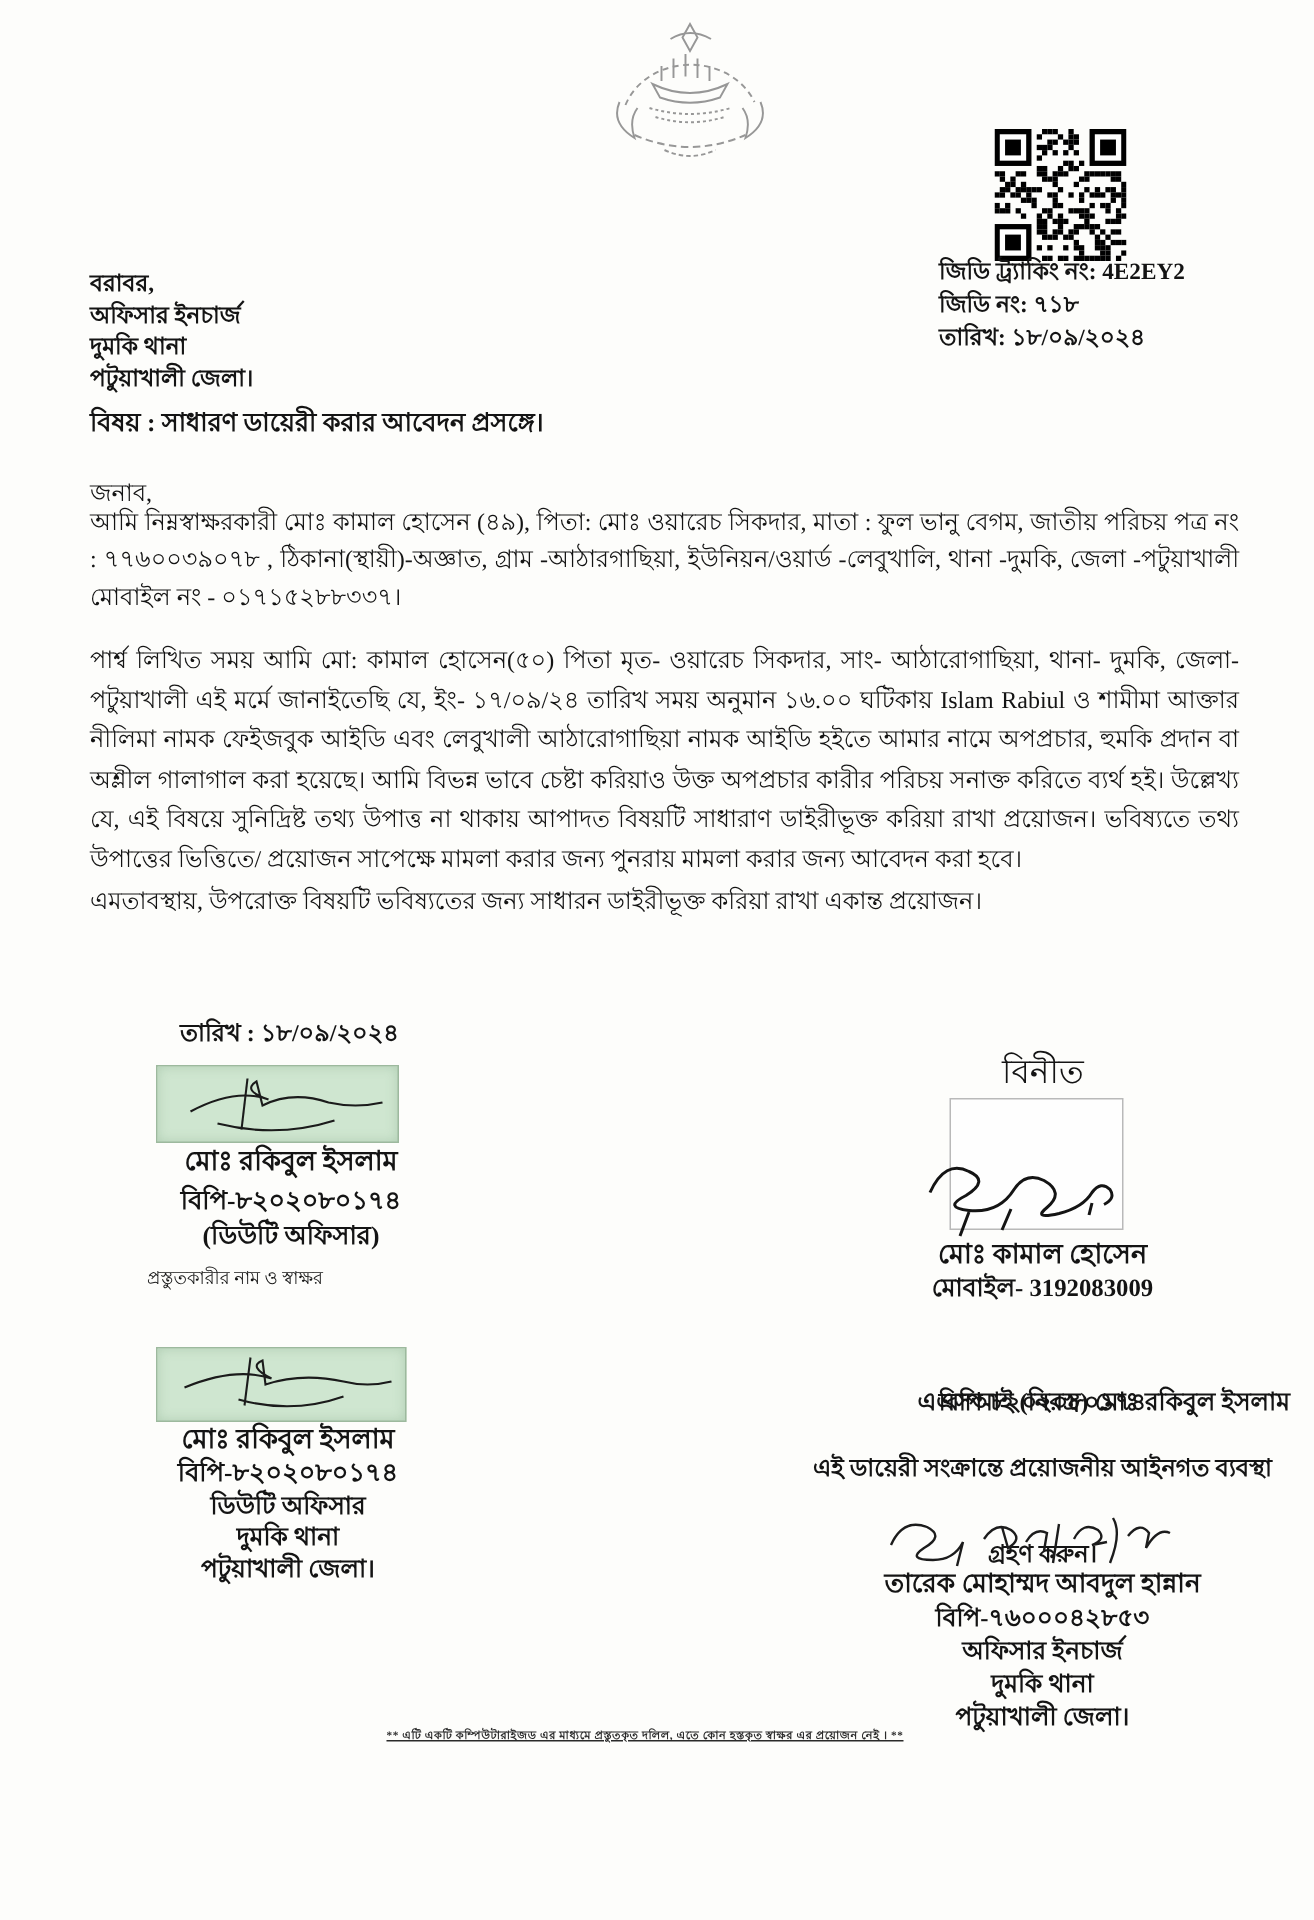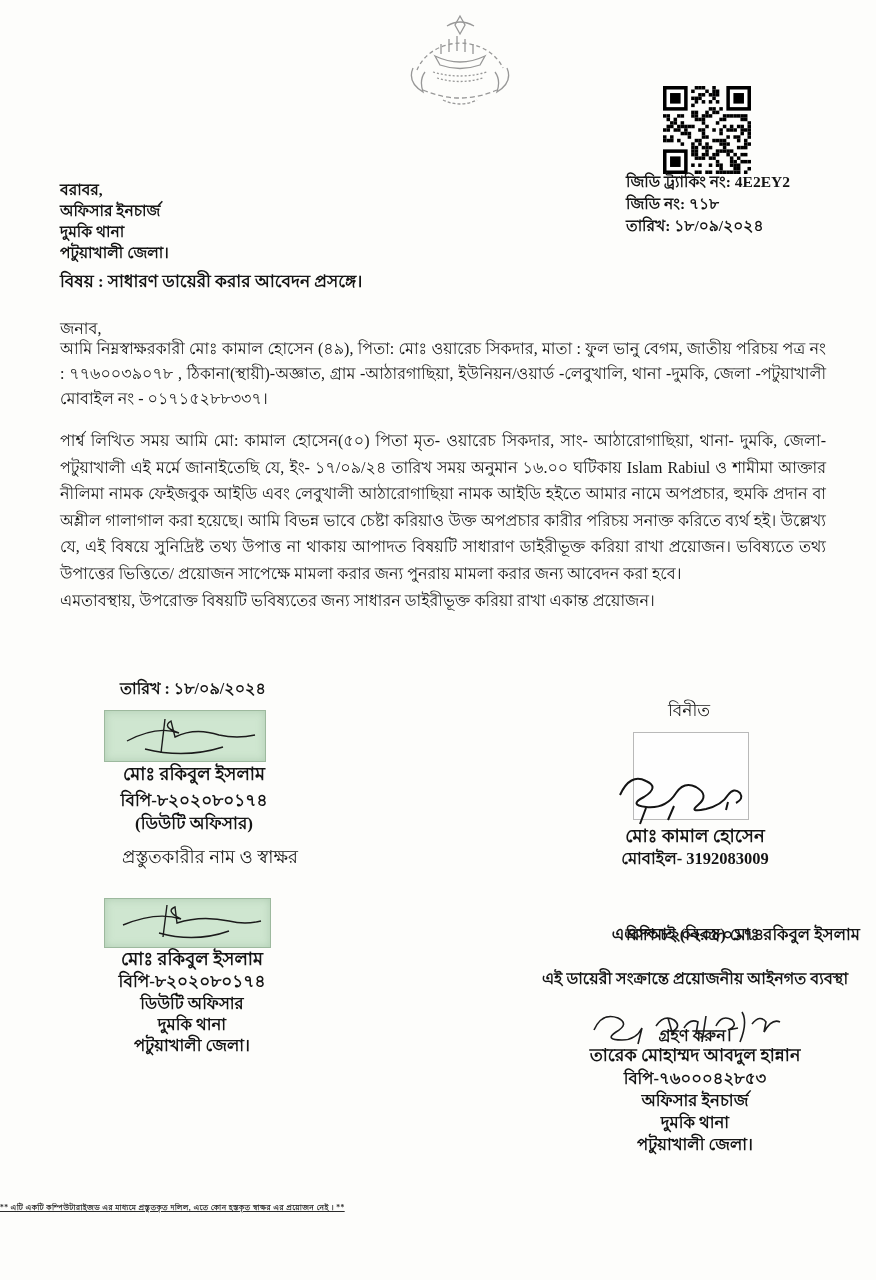--- a/index.html
+++ b/index.html
@@ -286,23 +286,23 @@
       <g fill="none" stroke="#1b1b1b" stroke-width="1.4">
         <path d="M22 30 q30 -16 52 -8 q-18 -6 -8 -12 l4 16 q20 -10 44 -2 q18 4 36 0"></path>
         <path d="M60 8 l-4 34"></path>
         <path d="M40 38 q40 10 78 -2"></path>
       </g>
     </svg>
   </div>
   <div class="abs bn bold" style="left:104px;top:762px;width:180px;font-size:18px;line-height:24px;text-align:center;">মোঃ রকিবুল ইসলাম</div>
   <div class="abs bn bold" style="left:104px;top:787px;width:180px;font-size:17px;text-align:center;">বিপি-৮২০২০৮০১৭৪</div>
   <div class="abs bn bold" style="left:104px;top:810px;width:180px;font-size:17px;text-align:center;">(ডিউটি অফিসার)</div>
-  <div class="abs bn" style="left:98px;top:843px;width:200px;font-size:18px;text-align:right;">প্রস্তুতকারীর নাম ও স্বাক্ষর</div>
-
-  <div class="abs bn plain" style="left:668px;top:697px;font-size:17px;">বিনীত</div>
+  <div class="abs bn" style="left:98px;top:843px;width:200px;font-size:12px;text-align:left;">প্রস্তুতকারীর নাম ও স্বাক্ষর</div>
+
+  <div class="abs bn plain" style="left:668px;top:697px;font-size:22px;">বিনীত</div>
   <div class="abs sigbox" style="left:633px;top:732px;width:114px;height:86px;"></div>
   <div class="abs" style="left:600px;top:750px;width:180px;height:80px;">
     <svg width="180" height="80" viewBox="0 0 180 80">
       <g fill="none" stroke="#141414" stroke-width="2">
         <path d="M20 45 q10 -22 26 -14 q14 6 -2 16 q-16 8 2 10 q20 2 30 -14 q8 -12 20 -6 q14 8 2 18 q-10 8 8 4 q16 -4 22 -14 q6 -8 12 -2 q4 6 -4 10"></path>
         <path d="M46 58 l-6 16 M74 56 l-6 14 M128 52 l-2 8"></path>
       </g>
     </svg>
   </div>
   <div class="abs bn bold" style="left:605px;top:822px;width:180px;font-size:18px;text-align:center;">মোঃ কামাল হোসেন</div>
@@ -336,15 +336,15 @@
       </g>
     </svg>
   </div>
 
   <div class="abs bn bold" style="left:530px;top:1042px;width:330px;font-size:17.5px;text-align:center;">তারেক মোহাম্মদ আবদুল হান্নান</div>
   <div class="abs bn bold" style="left:530px;top:1066px;width:330px;font-size:16.5px;text-align:center;">বিপি-৭৬০০০৪২৮৫৩</div>
   <div class="abs bn semibold" style="left:530px;top:1088px;width:330px;font-size:16.5px;text-align:center;">অফিসার ইনচার্জ</div>
   <div class="abs bn semibold" style="left:530px;top:1110px;width:330px;font-size:16.5px;text-align:center;">দুমকি থানা</div>
   <div class="abs bn semibold" style="left:530px;top:1132px;width:330px;font-size:16.5px;text-align:center;">পটুয়াখালী জেলা।</div>
 
-  <div class="abs bn tiny-footer" style="left:0;top:1202px;width:860px;text-align:left;">** এটি একটি কম্পিউটারাইজড এর মাধ্যমে প্রস্তুতকৃত দলিল, এতে কোন হস্তকৃত স্বাক্ষর এর প্রয়োজন নেই । **</div>
+  <div class="abs bn tiny-footer" style="left:0;top:1151px;width:860px;text-align:center;">** এটি একটি কম্পিউটারাইজড এর মাধ্যমে প্রস্তুতকৃত দলিল, এতে কোন হস্তকৃত স্বাক্ষর এর প্রয়োজন নেই । **</div>
 
 </div>
 
 </body></html>

